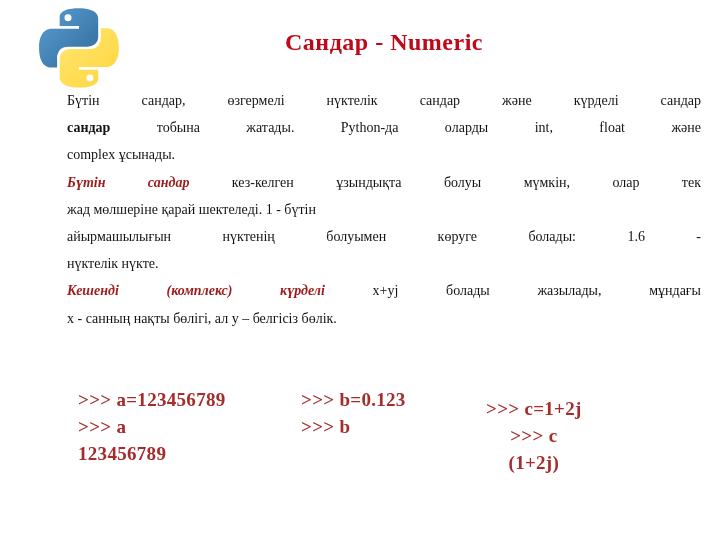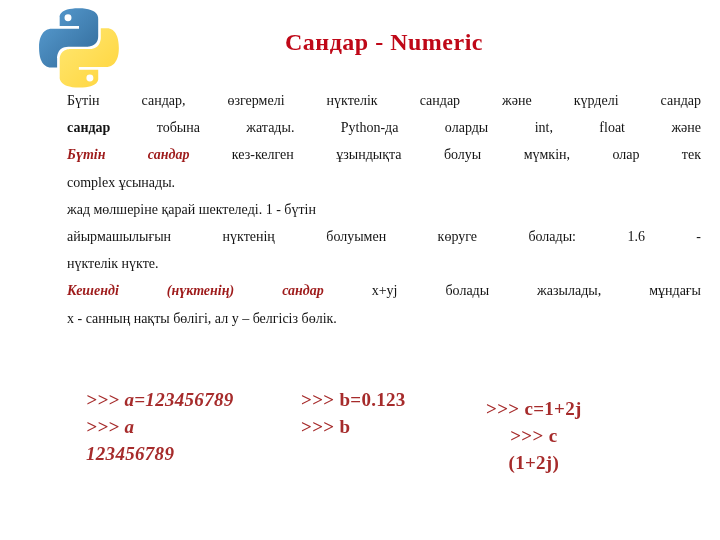--- a/index.html
+++ b/index.html
@@ -57,21 +57,21 @@
     color: #9e1b1b;
   }
   .code {
     position: absolute;
     font-size: 19px;
     line-height: 27px;
     font-weight: bold;
     color: #a62b2b;
     letter-spacing: 0.3px;
   }
-  .code-a { left: 62px;  top: 386px; font-style: italic; }
+  .code-a { left: 54px;  top: 386px; }
   .code-b { left: 277px; top: 386px; }
   .code-c { left: 462px; top: 395px; text-align: center; }
 </style>
 </head>
 <body>
 
 <div class="slide">
 
   <div class="logo">
     <svg viewBox="0 0 256 255" xmlns="http://www.w3.org/2000/svg" aria-hidden="true">
@@ -89,29 +89,29 @@
       <path fill="url(#pyYellow)" d="M128.757 254.126 c64.832 0 60.784 -28.115 60.784 -28.115 l-0.072 -29.127 H127.6 v-8.745 h86.441 s41.486 4.705 41.486 -60.712 c0 -65.416 -36.21 -63.096 -36.21 -63.096 h-21.61 v30.355 s1.165 36.21 -35.632 36.21 h-61.362 s-34.475 -0.557 -34.475 33.32 v56.013 s-5.235 33.897 62.518 33.897 z m34.114 -19.586 a11.12 11.12 0 0 1 -11.13 -11.13 a11.12 11.12 0 0 1 11.13 -11.131 a11.12 11.12 0 0 1 11.13 11.13 a11.12 11.12 0 0 1 -11.13 11.13 z"></path>
     </svg>
   </div>
 
   <h1 class="title">Сандар - Numeric</h1>
 
   <div class="body-text">
 
     <div class="line just"><span>Бүтін сандар, өзгермелі нүктелік сандар және күрделі сандар</span></div>
     <div class="line just"><span class="b">сандар</span><span> тобына жатады. Python-да оларды int, float және</span></div>
+    <div class="line"><span>complex ұсынады.</span></div>
+
     <div class="line just"><span class="em">Бүтін сандар</span><span> кез-келген ұзындықта болуы мүмкін, олар тек</span></div>
-
-    <div class="line"><span>complex ұсынады.</span></div>
     <div class="line"><span>жад мөлшеріне қарай шектеледі. 1 - бүтін</span></div>
 
     <div class="line just"><span>айырмашылығын нүктенің болуымен көруге болады: 1.6 -</span></div>
     <div class="line"><span>нүктелік нүкте.</span></div>
 
-    <div class="line just"><span class="em">Кешенді (нүктенің) сандар</span><span> x+yj болады жазылады, мұндағы</span></div>
+    <div class="line just"><span class="em">Кешенді (комплекс) күрделі</span><span> x+yj болады жазылады, мұндағы</span></div>
     <div class="line"><span>x - санның нақты бөлігі, ал y – белгісіз бөлік.</span></div>
   </div>
 
   <div class="code code-a">
     <div>&gt;&gt;&gt; a=123456789</div>
     <div>&gt;&gt;&gt; a</div>
     <div>123456789</div>
   </div>
 
   <div class="code code-b">

